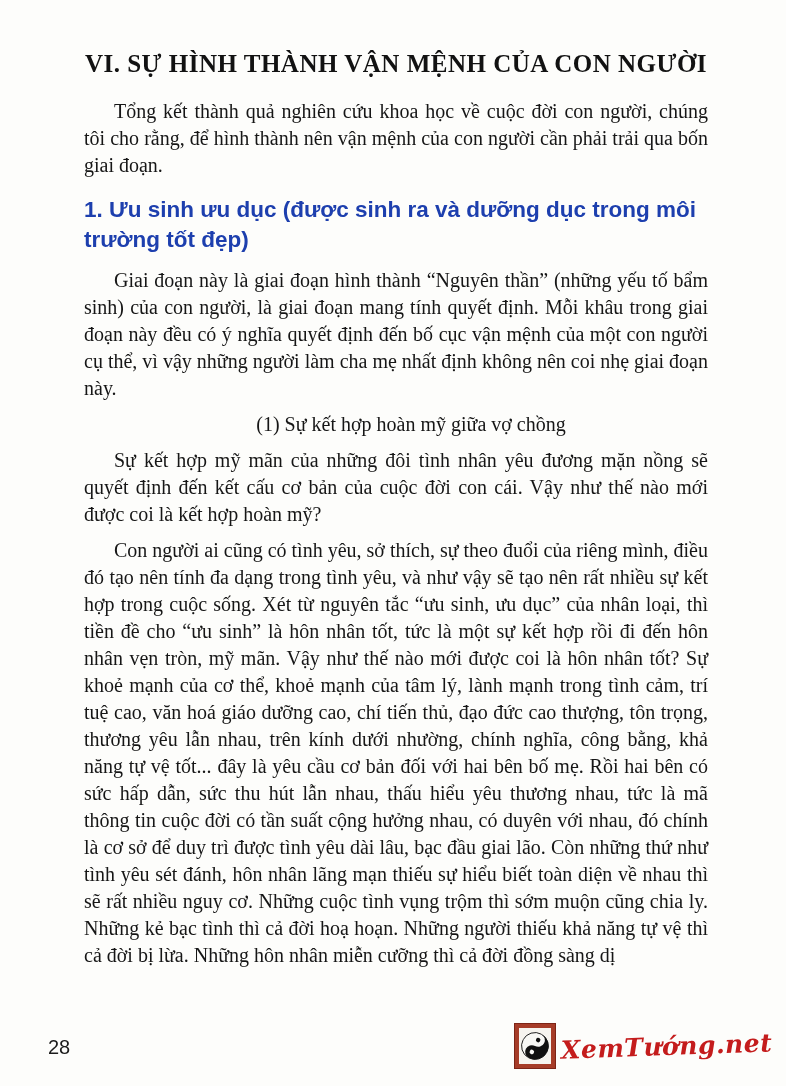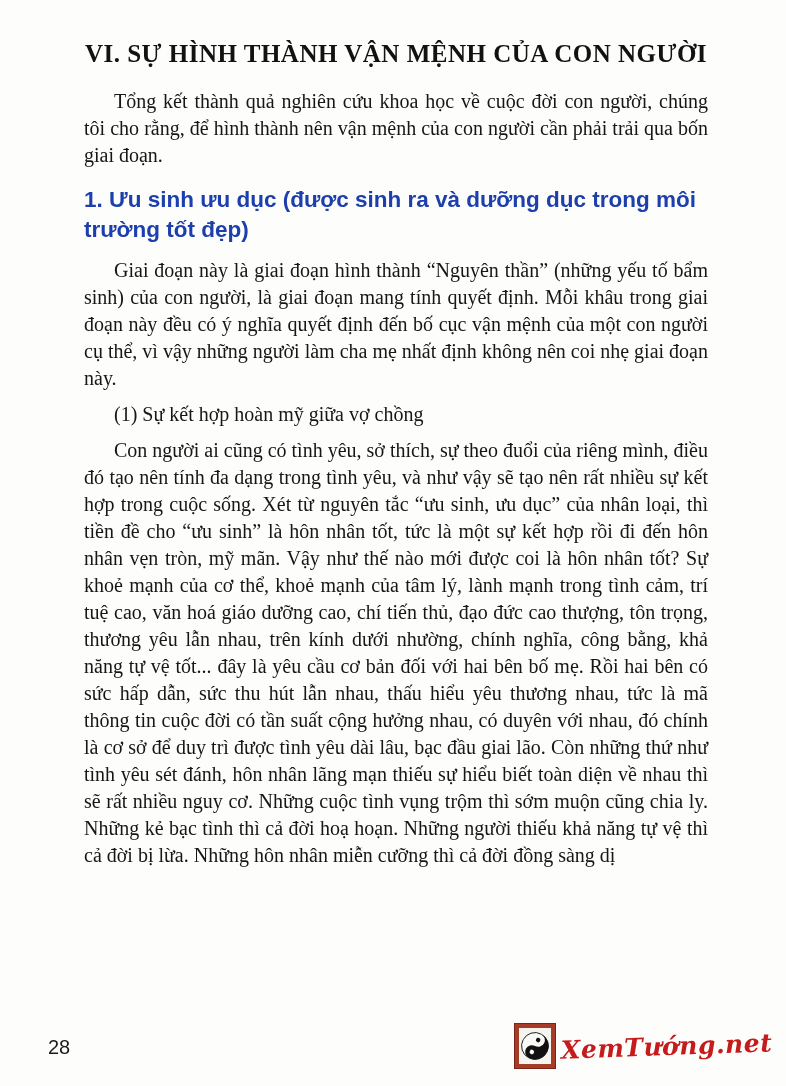--- a/index.html
+++ b/index.html
@@ -6,41 +6,41 @@
   .page{
     position:relative;
     width:786px;height:1086px;
     background:#fdfdfb;
     font-family:"Liberation Serif", serif;
     color:#161616;
     overflow:hidden;
     box-sizing:border-box;
   }
   .content{
-    padding:40px 78px 0 84px;
+    padding:50px 78px 0 84px;
   }
   .page-title{
     margin:0 0 20px 0;
     text-align:center;
     font-size:25px;
     font-weight:bold;
     letter-spacing:0.5px;
     color:#121212;
     font-family:"Liberation Serif", serif;
   }
   p.body{
     margin:8px 0 9px 0;
     font-size:20px;
     line-height:27px;
     text-align:justify;
     text-indent:30px;
     color:#161616;
   }
   p.single-line{
-    text-align:left;
+    text-align:center;
   }
   .section-heading{
     margin:16px 0 12px 0;
     font-family:"Liberation Sans", sans-serif;
     font-weight:bold;
     font-size:22.5px;
     line-height:30px;
     color:var(--heading-color,#1d3fae);
   }
   .footer{
@@ -91,20 +91,21 @@
     <h1 class="page-title">VI. SỰ HÌNH THÀNH VẬN MỆNH CỦA CON NGƯỜI</h1>
 
     <p class="body">Tổng kết thành quả nghiên cứu khoa học về cuộc đời con người, chúng tôi cho rằng, để hình thành nên vận mệnh của con người cần phải trải qua bốn giai đoạn.</p>
 
     <h2 class="section-heading">1. Ưu sinh ưu dục (được sinh ra và dưỡng dục trong môi trường tốt đẹp)</h2>
 
     <p class="body">Giai đoạn này là giai đoạn hình thành “Nguyên thần” (những yếu tố bẩm sinh) của con người, là giai đoạn mang tính quyết định. Mỗi khâu trong giai đoạn này đều có ý nghĩa quyết định đến bố cục vận mệnh của một con người cụ thể, vì vậy những người làm cha mẹ nhất định không nên coi nhẹ giai đoạn này.</p>
 
     <p class="body single-line">(1) Sự kết hợp hoàn mỹ giữa vợ chồng</p>
 
+    <p class="body">Sự kết hợp mỹ mãn của những đôi tình nhân yêu đương mặn nồng sẽ quyết định đến kết cấu cơ bản của cuộc đời con cái. Vậy như thế nào mới được coi là kết hợp hoàn mỹ?</p>
 
     <p class="body">Con người ai cũng có tình yêu, sở thích, sự theo đuổi của riêng mình, điều đó tạo nên tính đa dạng trong tình yêu, và như vậy sẽ tạo nên rất nhiều sự kết hợp trong cuộc sống. Xét từ nguyên tắc “ưu sinh, ưu dục” của nhân loại, thì tiền đề cho “ưu sinh” là hôn nhân tốt, tức là một sự kết hợp rồi đi đến hôn nhân vẹn tròn, mỹ mãn. Vậy như thế nào mới được coi là hôn nhân tốt? Sự khoẻ mạnh của cơ thể, khoẻ mạnh của tâm lý, lành mạnh trong tình cảm, trí tuệ cao, văn hoá giáo dưỡng cao, chí tiến thủ, đạo đức cao thượng, tôn trọng, thương yêu lẫn nhau, trên kính dưới nhường, chính nghĩa, công bằng, khả năng tự vệ tốt... đây là yêu cầu cơ bản đối với hai bên bố mẹ. Rồi hai bên có sức hấp dẫn, sức thu hút lẫn nhau, thấu hiểu yêu thương nhau, tức là mã thông tin cuộc đời có tần suất cộng hưởng nhau, có duyên với nhau, đó chính là cơ sở để duy trì được tình yêu dài lâu, bạc đầu giai lão. Còn những thứ như tình yêu sét đánh, hôn nhân lãng mạn thiếu sự hiểu biết toàn diện về nhau thì sẽ rất nhiều nguy cơ. Những cuộc tình vụng trộm thì sớm muộn cũng chia ly. Những kẻ bạc tình thì cả đời hoạ hoạn. Những người thiếu khả năng tự vệ thì cả đời bị lừa. Những hôn nhân miễn cưỡng thì cả đời đồng sàng dị</p>
 
   </div>
 
   <div class="footer">
     <span class="page-number">28</span>
 
     <a class="watermark">
       <span class="yy-box">

